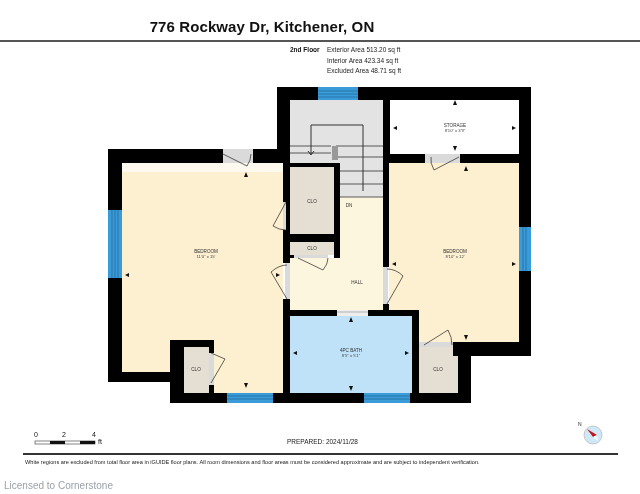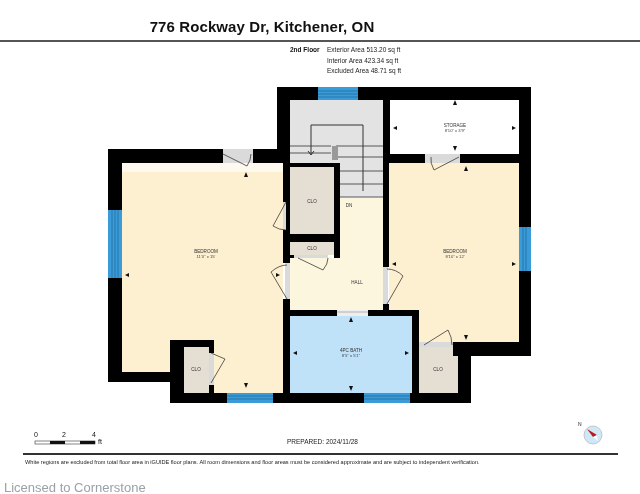--- a/index.html
+++ b/index.html
@@ -11,21 +11,21 @@
   .plan { position:absolute; left:0; top:0; }
   .room-label { font-family:"Liberation Sans", sans-serif; font-size:4.6px; fill:#333; text-anchor:middle; }
   .room-dim { font-family:"Liberation Sans", sans-serif; font-size:4.2px; fill:#444; text-anchor:middle; }
   .scale { position:absolute; left:34px; top:432px; }
   .scale-nums { position:absolute; left:34px; top:431px; width:80px; height:10px; font-size:7px; }
   .scale-nums span { position:absolute; }
   .scale-unit { position:absolute; left:98px; top:438px; font-size:7px; }
   .prepared { position:absolute; left:287px; top:438px; font-size:6.5px; color:#222; }
   .bottom-rule { position:absolute; left:23px; top:453px; width:595px; height:1.5px; background:#333; }
   .disclaimer { position:absolute; left:25px; top:459px; font-size:5.6px; color:#222; white-space:nowrap; }
-  .licensed { position:absolute; left:4px; top:480px; font-size:13px; color:#9aa1a8; }
+  .licensed { position:absolute; left:4px; top:480px; font-size:10px; color:#9aa1a8; }
   .compass { position:absolute; left:575px; top:418px; }
 </style>
 </head>
 <body>
 
 <div class="title">776 Rockway Dr, Kitchener, ON</div>
 <div class="title-rule"></div>
 <div class="floor-label">2nd Floor</div>
 <div class="area-block">
   <div>Exterior Area 513.20 sq ft</div>

